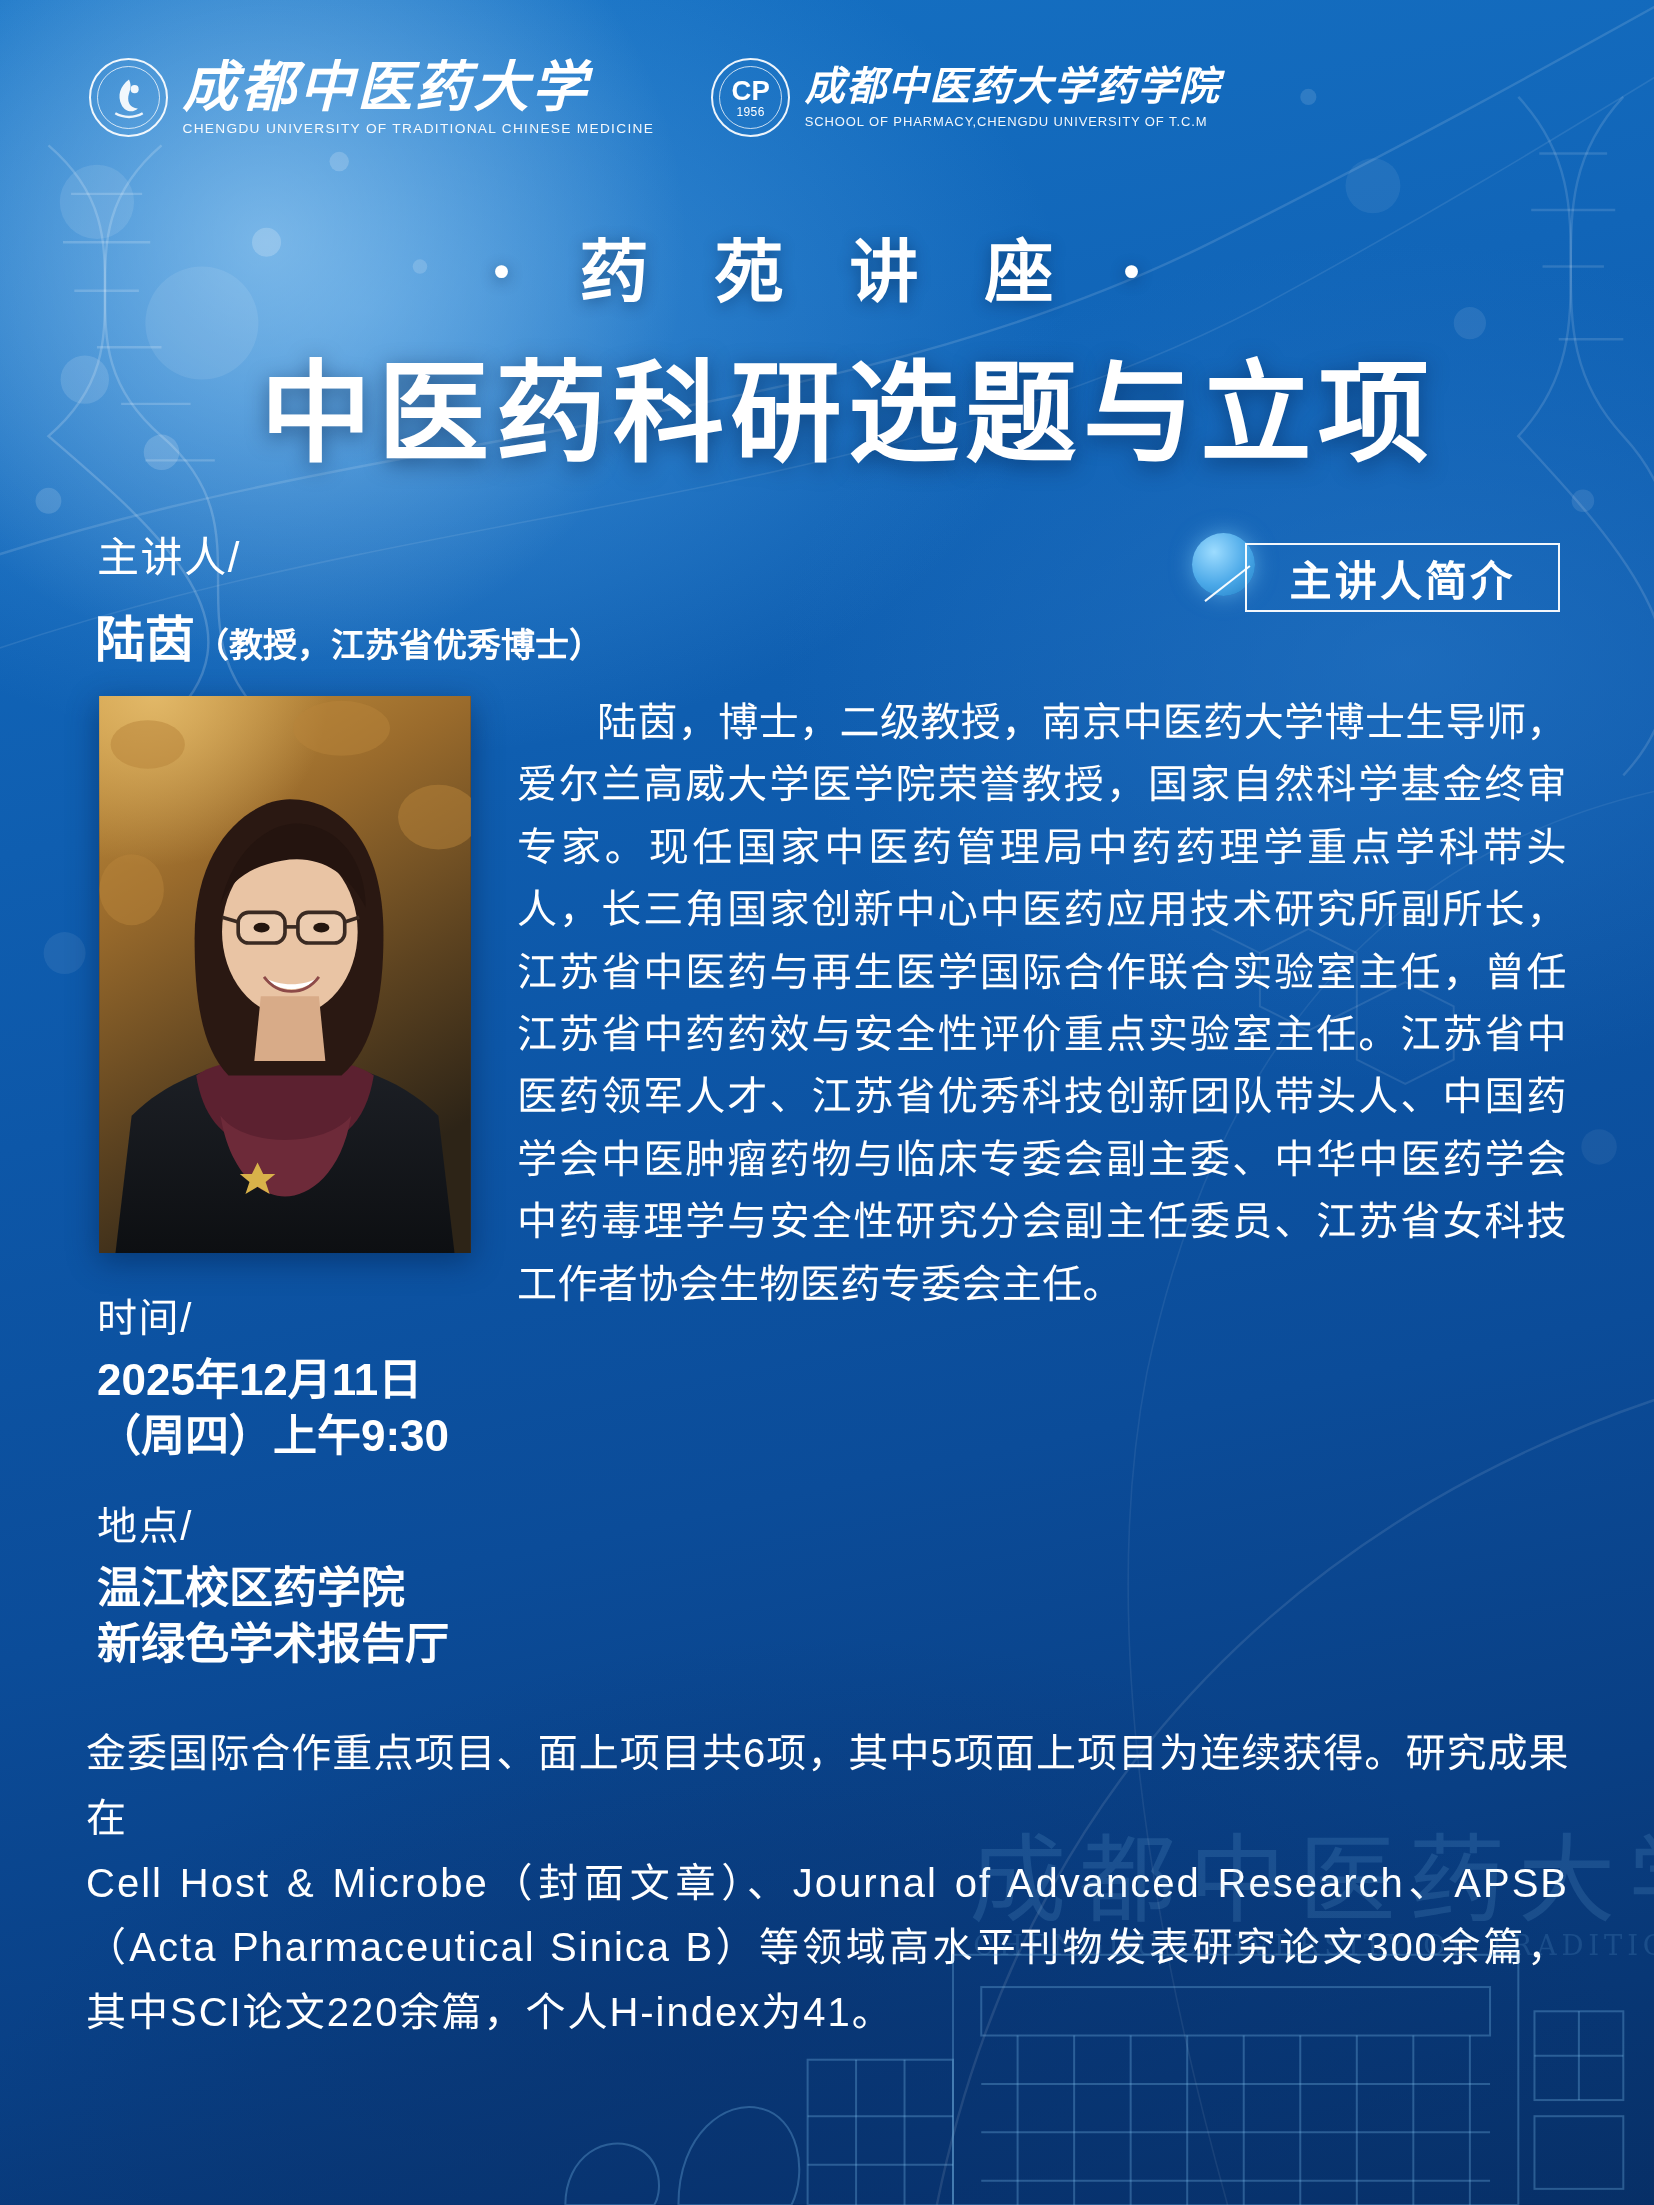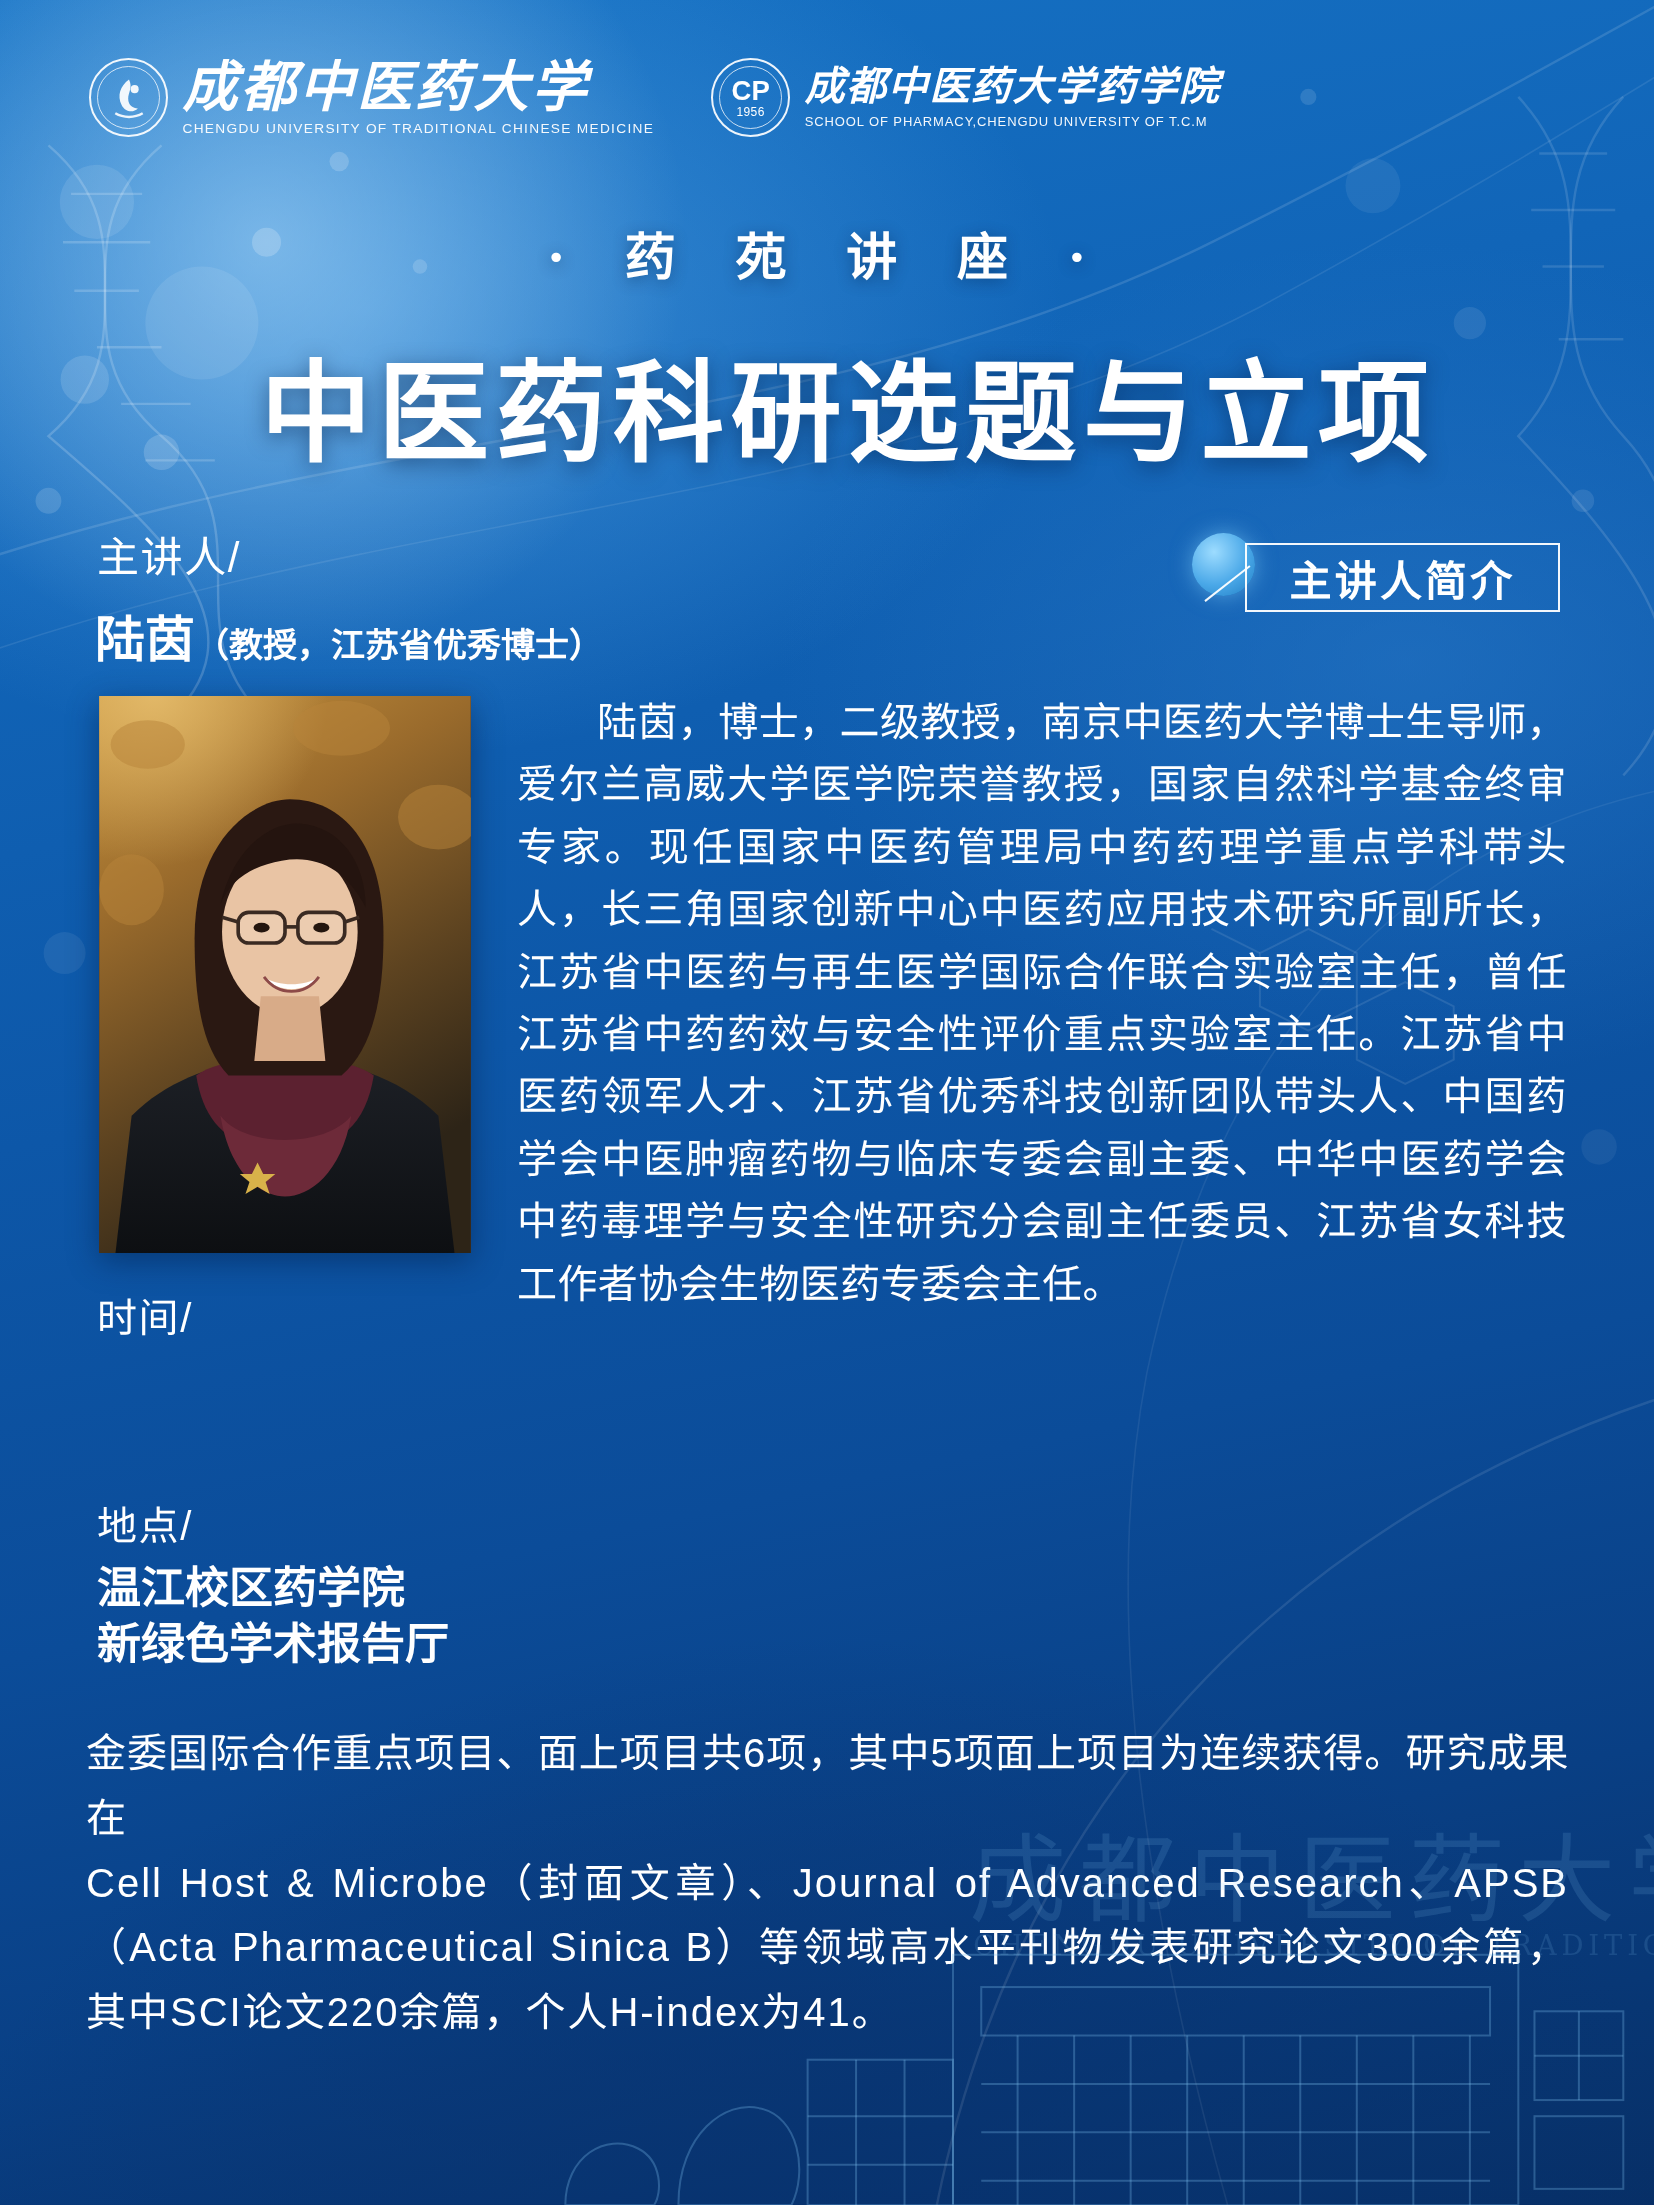--- a/index.html
+++ b/index.html
@@ -52,21 +52,21 @@
   }
   .logo-cn.small { font-size:40px; letter-spacing:1.6px; }
   .logo-en { font-size:13.7px; letter-spacing:1.3px; margin-top:7.3px; white-space:nowrap; opacity:.95; }
   .logo-en.tiny { font-size:13px; letter-spacing:0.9px; }
 
   
   .subtitle {
     position:absolute; top:216px; left:0; width:1654px;
     text-align:center; color:#ffffff;
     font-family:"DejaVu Serif", serif;
-    font-size:51px; font-weight:bold; letter-spacing:21px;
+    font-size:69px; font-weight:bold; letter-spacing:21px;
     text-shadow:0 3.2px 14.5px rgba(0,30,70,.45);
   }
   .maintitle {
     position:absolute; top:323px; left:0; width:1654px;
     text-align:center; color:#ffffff;
     font-family:"DejaVu Serif", serif;
     font-size:111px; font-weight:bold; letter-spacing:6.5px;
     text-shadow:0 4.8px 21px rgba(0,25,65,.5);
     margin-left:21px;
   }
@@ -316,20 +316,21 @@
       <path d="M 204 348 C 222 372, 254 372, 272 348" stroke="#8d4a48" stroke-width="3.5" fill="none"></path>
 
       <g transform="translate(196,598)" fill="#d8b24a">
         <path d="M 0 -20 L 7 -6 L 22 -6 L 10 4 L 15 19 L 0 10 L -15 19 L -10 4 L -22 -6 L -7 -6 Z"></path>
       </g>
     </svg>
   </div>
 
   <div class="meta meta-time">
     <div class="meta-label">时间/</div>
+    <div class="meta-value">2025年12月11日<br>（周四）上午9:30</div>
   </div>
 
   <div class="meta meta-place">
     <div class="meta-label">地点/</div>
     <div class="meta-value">温江校区药学院<br>新绿色学术报告厅</div>
   </div>
 
   <div class="bio-col">
     <p>陆茵，博士，二级教授，南京中医药大学博士生导师，爱尔兰高威大学医学院荣誉教授，国家自然科学基金终审专家。现任国家中医药管理局中药药理学重点学科带头人，长三角国家创新中心中医药应用技术研究所副所长，江苏省中医药与再生医学国际合作联合实验室主任，曾任江苏省中药药效与安全性评价重点实验室主任。江苏省中医药领军人才、江苏省优秀科技创新团队带头人、中国药学会中医肿瘤药物与临床专委会副主委、中华中医药学会中药毒理学与安全性研究分会副主任委员、江苏省女科技工作者协会生物医药专委会主任。</p>
   </div>

